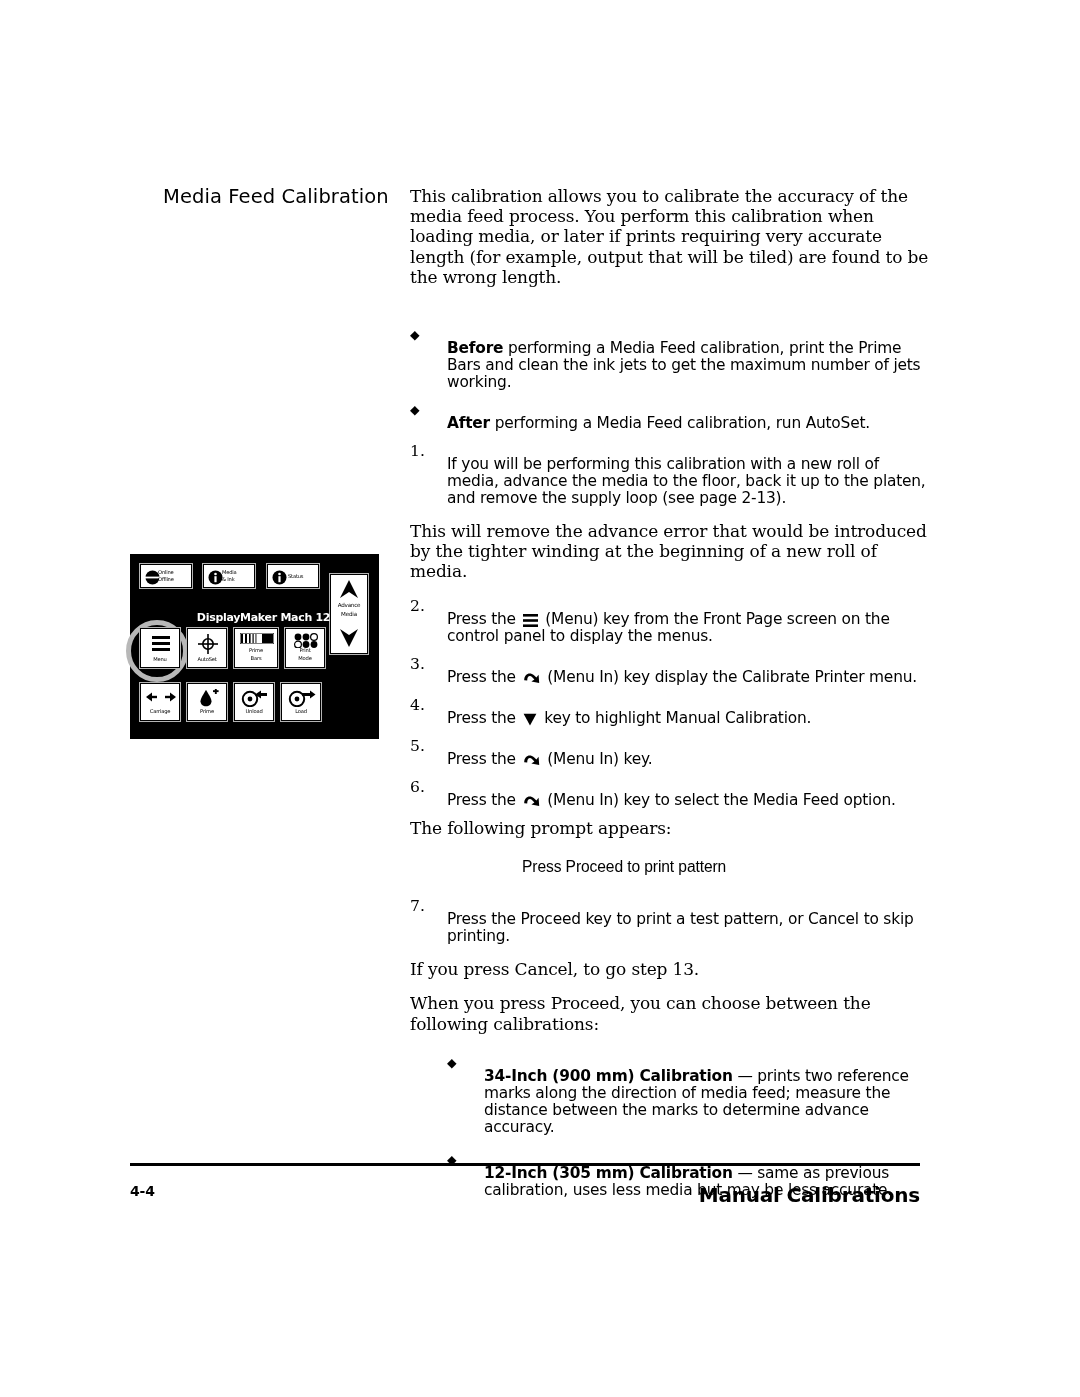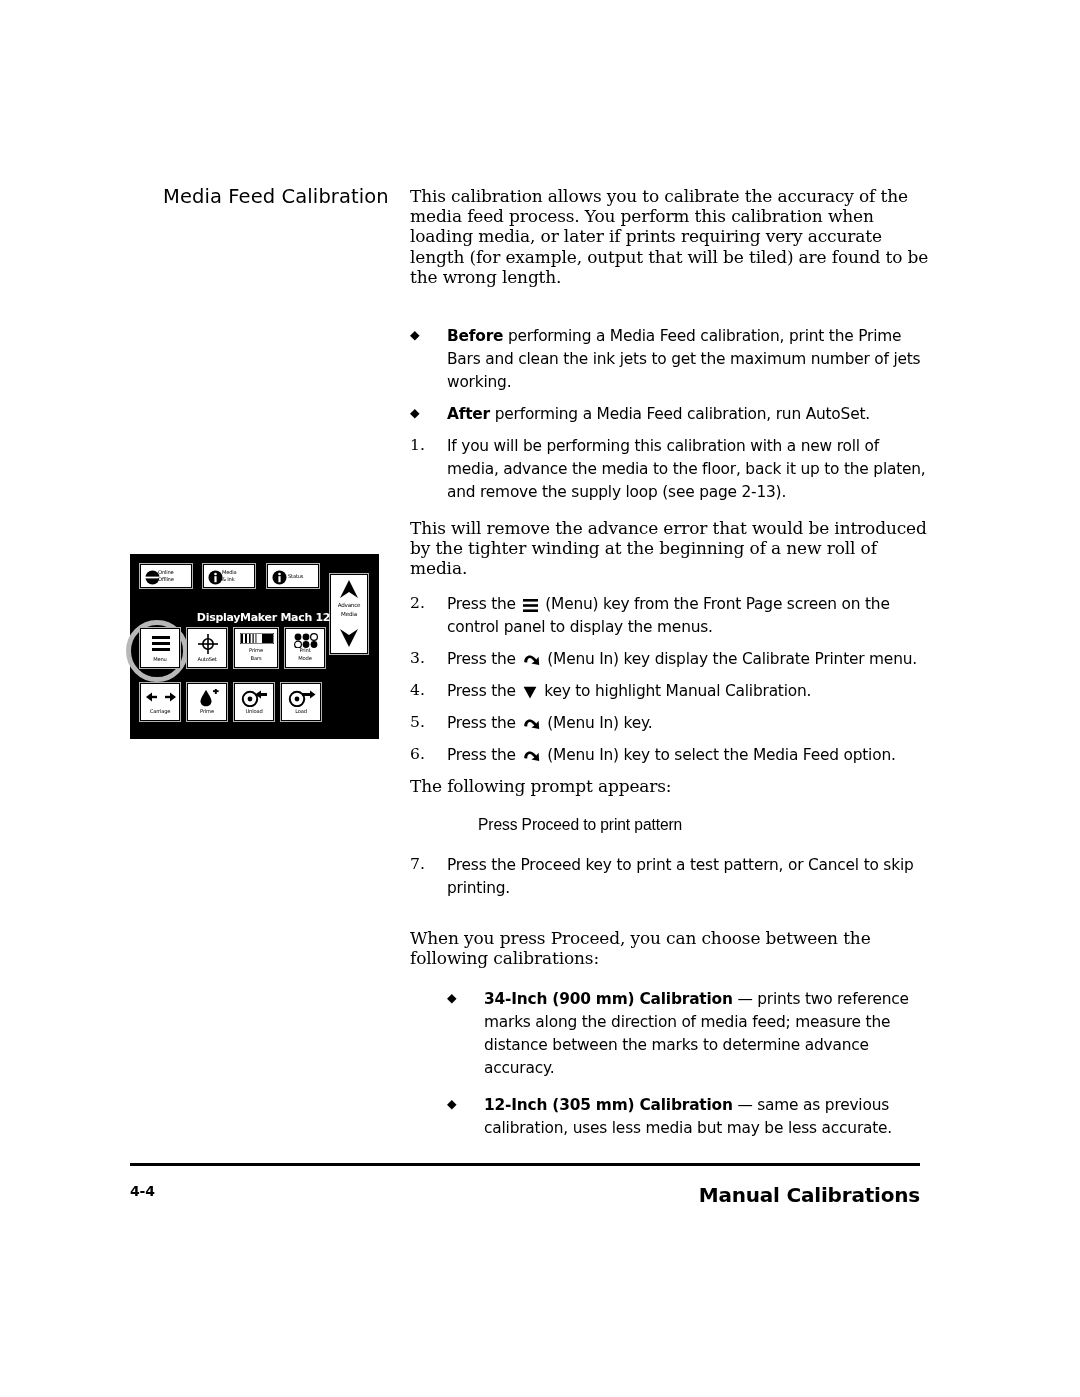--- a/index.html
+++ b/index.html
@@ -42,22 +42,23 @@
 
   .serif {
     font-family: "DejaVu Serif", serif;
     font-size: 17px;
     line-height: 20.2px;
     letter-spacing: -0.15px;
   }
   .sans {
     font-family: "DejaVu Sans", sans-serif;
     font-size: 15.4px;
-    line-height: 23px;
+    line-height: 17px;
     letter-spacing: -0.2px;
+    margin-top: 15px;
   }
 
   p.para { margin: 0 0 0 0; }
   .gap-lg { height: 19px; }
   .gap-md { height: 14px; }
   .gap-sm { height: 9px; }
 
   
   .row {
     display: flex;
@@ -99,20 +100,21 @@
   .glyph svg { display: block; }
   .ic-menu { width: 15px; height: 13px; margin: 0 3px 0 2px; position: relative; top: 2px;}
   .ic-menuin { width: 17px; height: 14px; margin: 0 3px 0 2px; position: relative; top: 2px;}
   .ic-down { width: 14px; height: 13px; margin: 0 3px 0 2px; position: relative; top: 2px;}
 
   .prompt {
     font-family: "Liberation Sans", sans-serif;
     font-size: 15.6px;
     line-height: 20.4px;
     letter-spacing: -0.1px;
+    margin-left: 44px;
   }
 
   
   .panel {
     position: absolute;
     left: 130px;
     top: 554px;
     width: 249px;
     height: 185px;
     background: #000000;
@@ -282,20 +284,21 @@
 
     <div class="gap-lg"></div>
 
     <div class="row">
       <span class="marker num">7.</span>
       <span class="rowbody sans">Press the Proceed key to print a test pattern, or Cancel to skip printing.</span>
     </div>
 
     <div class="gap-md"></div>
 
+    <p class="para serif indent">If you press Cancel, to go step 13.</p>
 
     <div class="gap-md"></div>
 
     <p class="para serif indent">When you press Proceed, you can choose between the following calibrations:</p>
 
     <div class="gap-lg"></div>
 
     <div class="row indent">
       <span class="marker diamond">◆</span>
       <span class="rowbody sans"><b>34-Inch (900 mm) Calibration</b><span> — prints two reference marks along the direction of media feed; measure the distance between the marks to determine advance accuracy.</span></span>

